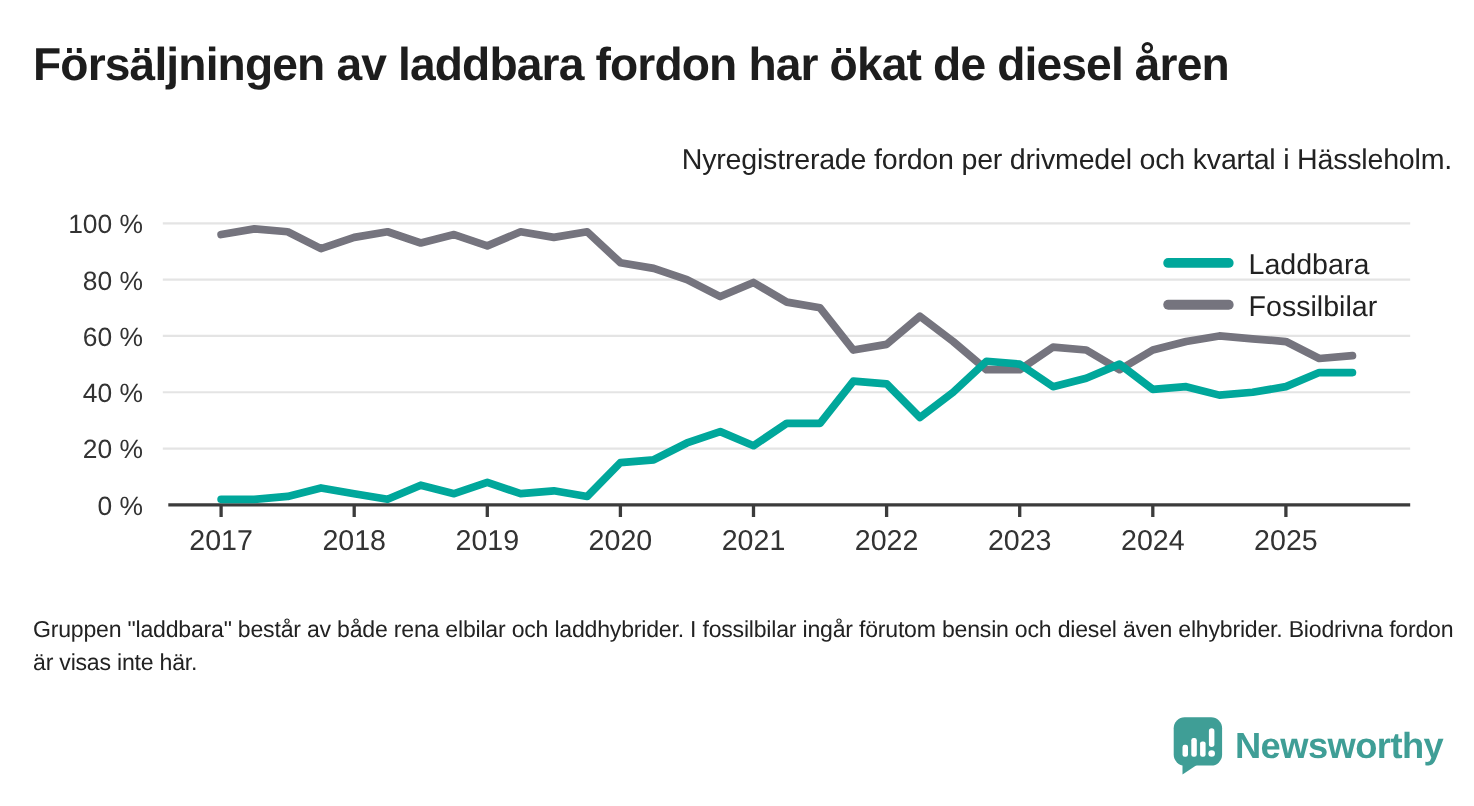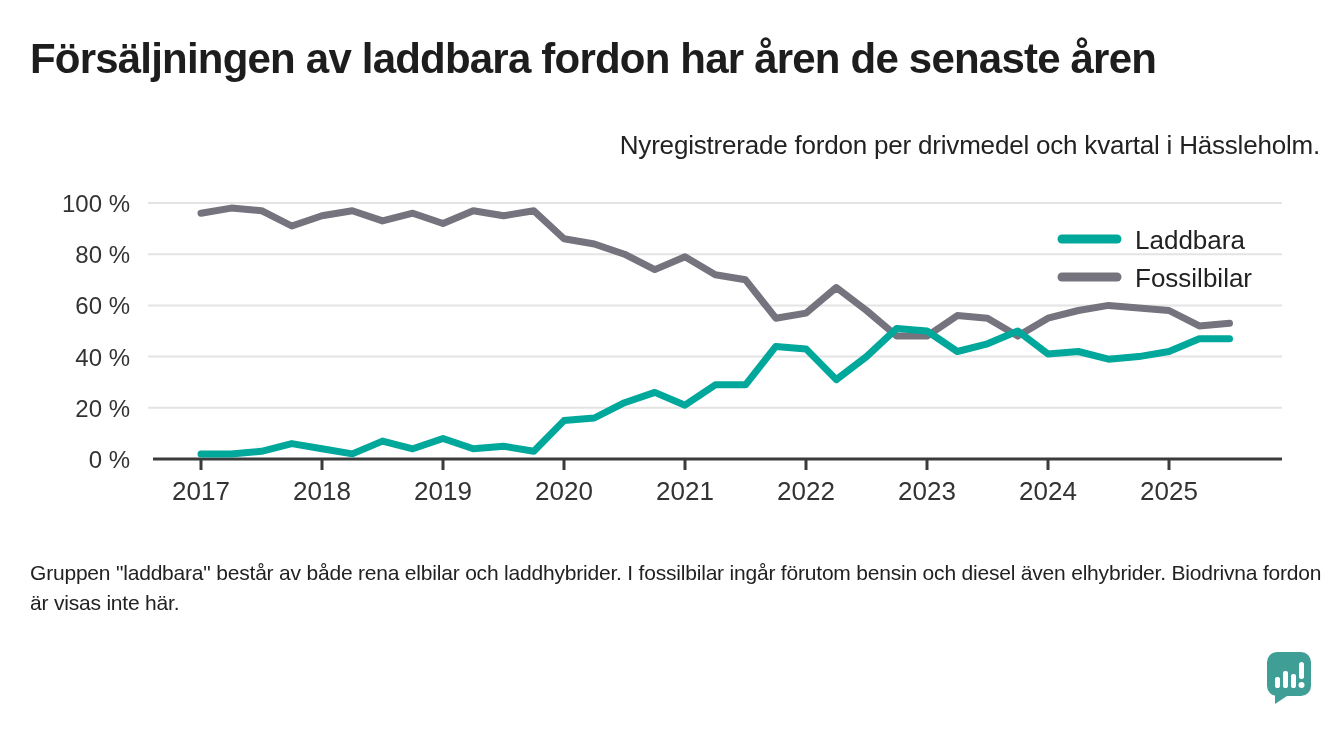--- a/index.html
+++ b/index.html
@@ -28,21 +28,21 @@
     position:absolute;right:28px;top:652px;height:52px;
     display:flex;align-items:center;gap:11px;
   }
   .brand-text{
     font-size:33px;font-weight:600;letter-spacing:-0.5px;color:#3f9e96;
   }
 </style>
 </head>
 <body>
 
-<h1 class="title">Försäljningen av laddbara fordon har åren de senaste åren</h1>
+<h1 class="title">Försäljningen av laddbara fordon har ökat de diesel åren</h1>
 <p class="subtitle">Nyregistrerade fordon per drivmedel och kvartal i Hässleholm.</p>
 
 <div class="chart-wrap">
   <svg id="chart-svg" width="1340" height="330" viewBox="0 0 1340 330" xmlns="http://www.w3.org/2000/svg">
       <text x="130" y="288" text-anchor="end" class="ylab">0 %</text>
       <line x1="148" x2="1282" y1="227.8" y2="227.8" stroke="#e4e4e4" stroke-width="2"></line>
       <text x="130" y="236.8" text-anchor="end" class="ylab">20 %</text>
       <line x1="148" x2="1282" y1="176.6" y2="176.6" stroke="#e4e4e4" stroke-width="2"></line>
       <text x="130" y="185.6" text-anchor="end" class="ylab">40 %</text>
       <line x1="148" x2="1282" y1="125.4" y2="125.4" stroke="#e4e4e4" stroke-width="2"></line>
@@ -84,13 +84,14 @@
 <div class="brand">
   <svg width="46" height="54" viewBox="0 0 46 54" xmlns="http://www.w3.org/2000/svg">
     <rect x="1" y="1" width="44" height="44" rx="10" fill="#3f9e96"></rect>
     <path d="M9 40 L9 53 L24 43 Z" fill="#3f9e96"></path>
     <rect x="9" y="26" width="5" height="11" rx="2" fill="#ffffff"></rect>
     <rect x="17" y="20" width="5" height="17" rx="2" fill="#ffffff"></rect>
     <rect x="25" y="23" width="5" height="14" rx="2" fill="#ffffff"></rect>
     <rect x="33" y="11" width="5" height="17" rx="2.5" fill="#ffffff"></rect>
     <circle cx="35.5" cy="34" r="3" fill="#ffffff"></circle>
   </svg>
+  <span class="brand-text">Newsworthy</span>
 </div>
 
 </body></html>

